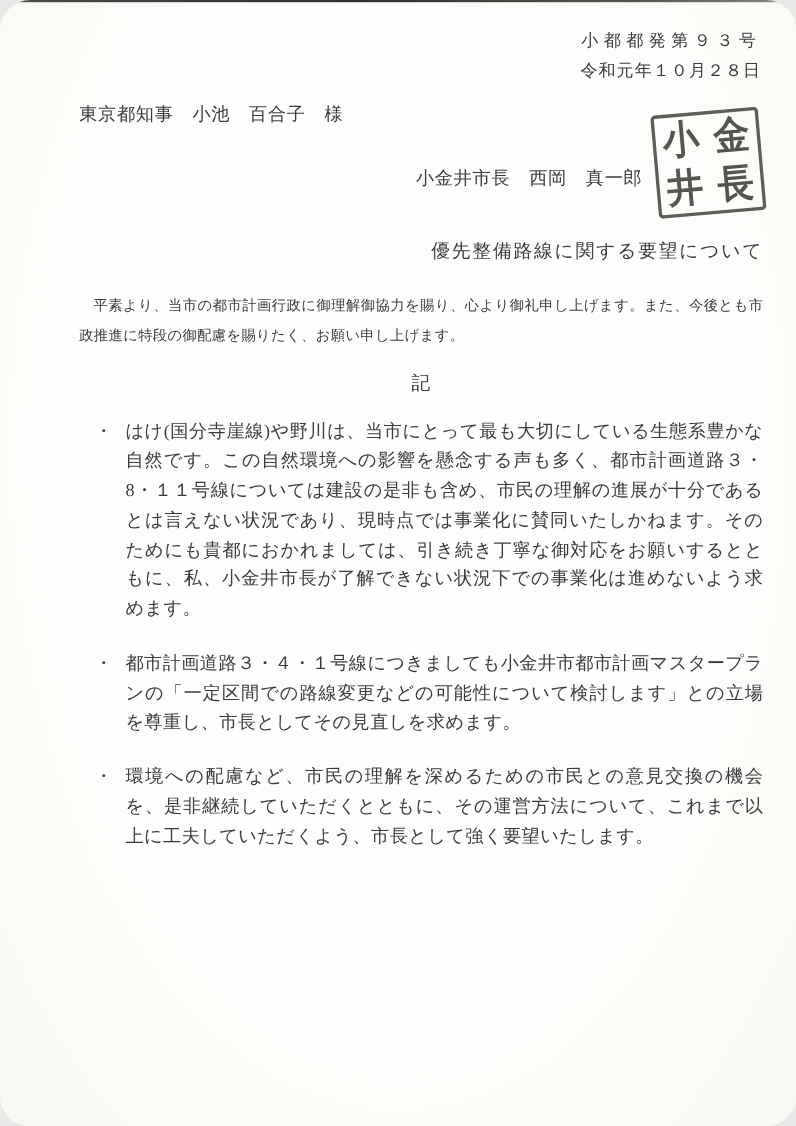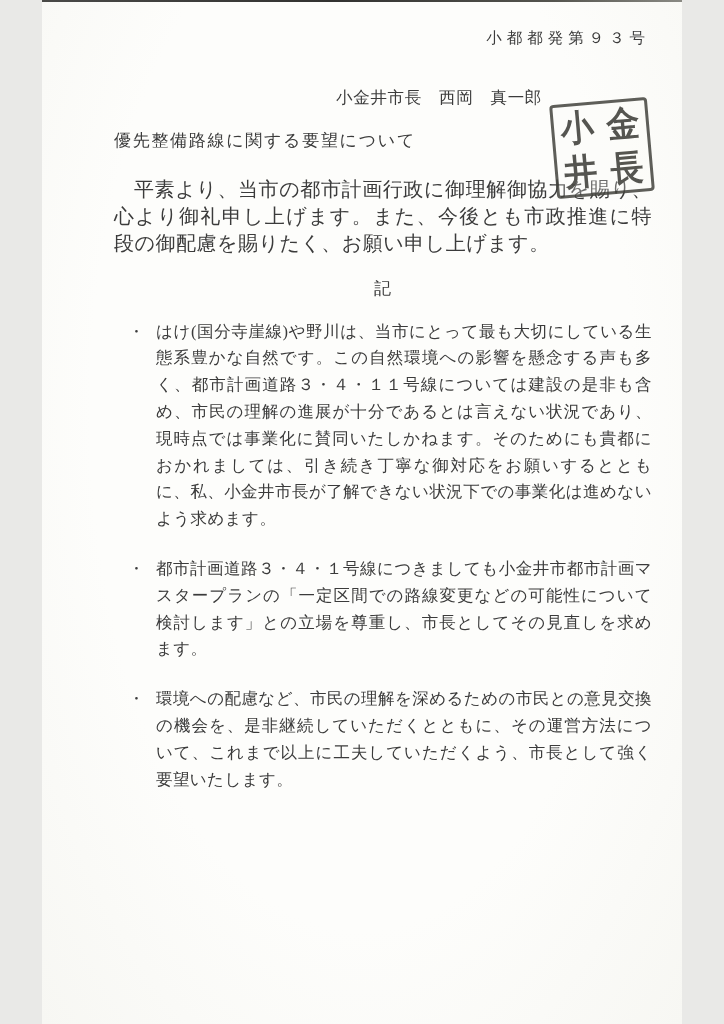--- a/index.html
+++ b/index.html
@@ -1,27 +1,28 @@
 <!DOCTYPE html>
 <html lang="ja"><head>
 <meta charset="utf-8">
 <style>
   html, body { margin: 0; padding: 0; background: #e9e9e7; }
   .page {
     position: relative;
-    width: 640px;
+    width: 724px;
     height: 1024px;
     margin: 0 auto;
     background:
       radial-gradient(ellipse at 50% 40%, #fdfdfb 60%, #f7f7f3 100%);
     overflow: hidden;
     font-family: "Liberation Serif", "DejaVu Serif", serif;
     color: #3b3b3b;
     box-sizing: border-box;
     padding: 24px 30px 0 72px;
+    border-radius: 28px;
   }
   .scan-edge {
     position: absolute;
     top: 0; left: 0; right: 0;
     height: 2px;
     background: linear-gradient(90deg, #4a4a48 0%, #323230 45%, #55554f 80%, #8a8a84 100%);
   }
   .doc-meta {
     text-align: right;
     font-size: 15.5px;
@@ -60,29 +61,29 @@
   }
   .seal span {
     font-size: 33px;
     font-weight: 600;
     color: rgba(55,55,50,0.85);
     transform: scaleY(1.08);
     line-height: 1;
     font-family: "Liberation Serif", "DejaVu Serif", serif;
   }
   .title {
-    margin-top: 20px;
-    text-align: left;
+    margin-top: 44px;
+    text-align: right;
     font-size: 17px;
     letter-spacing: 0.1em;
   }
   .body-text { margin-top: 24px; }
   .para {
     margin: 0;
-    font-size: 20px;
+    font-size: 13px;
     line-height: 27.2px;
     letter-spacing: 0.025em;
     text-align: justify;
     text-indent: 1em;
   }
   .record-heading {
     text-align: center;
     font-size: 17px;
     margin: 19px 0 19px 0;
     letter-spacing: 0.05em;
@@ -108,22 +109,24 @@
   }
 </style>
 </head>
 <body>
 
 <div class="page">
   <div class="scan-edge"></div>
 
   <div class="doc-meta">
     <div class="doc-number">小都都発第９３号</div>
+    <div class="doc-date">令和元年１０月２８日</div>
   </div>
 
+  <div class="addressee">東京都知事　小池　百合子　様</div>
 
   <div class="sender-row">小金井市長　西岡　真一郎</div>
 
   <div class="seal" aria-label="小金井市長印">
     <span>小</span>
     <span>金</span>
     <span>井</span>
     <span>長</span>
   </div>
 
@@ -131,21 +134,21 @@
 
   <div class="body-text">
     <p class="para">平素より、当市の都市計画行政に御理解御協力を賜り、心より御礼申し上げます。また、今後とも市政推進に特段の御配慮を賜りたく、お願い申し上げます。</p>
   </div>
 
   <div class="record-heading">記</div>
 
   <ul class="bullet-list">
     <li class="bullet-item">
       <span class="bullet-marker">・</span>
-      <span>はけ(国分寺崖線)や野川は、当市にとって最も大切にしている生態系豊かな自然です。この自然環境への影響を懸念する声も多く、都市計画道路３・４・１１号線については建設の是非も含め、市民の理解の進展が十分であるとは言えない状況であり、現時点では事業化に賛同いたしかねます。そのためにも貴都におかれましては、引き続き丁寧な御対応をお願いするとともに、私、小金井市長が了解できない状況下での事業化は進めないよう求めます。</span>
+      <span>はけ(国分寺崖線)や野川は、当市にとって最も大切にしている生態系豊かな自然です。この自然環境への影響を懸念する声も多く、都市計画道路３・8・１１号線については建設の是非も含め、市民の理解の進展が十分であるとは言えない状況であり、現時点では事業化に賛同いたしかねます。そのためにも貴都におかれましては、引き続き丁寧な御対応をお願いするとともに、私、小金井市長が了解できない状況下での事業化は進めないよう求めます。</span>
     </li>
     <li class="bullet-item">
       <span class="bullet-marker">・</span>
       <span>都市計画道路３・４・１号線につきましても小金井市都市計画マスタープランの「一定区間での路線変更などの可能性について検討します」との立場を尊重し、市長としてその見直しを求めます。</span>
     </li>
     <li class="bullet-item">
       <span class="bullet-marker">・</span>
       <span>環境への配慮など、市民の理解を深めるための市民との意見交換の機会を、是非継続していただくとともに、その運営方法について、これまで以上に工夫していただくよう、市長として強く要望いたします。</span>
     </li>
 

